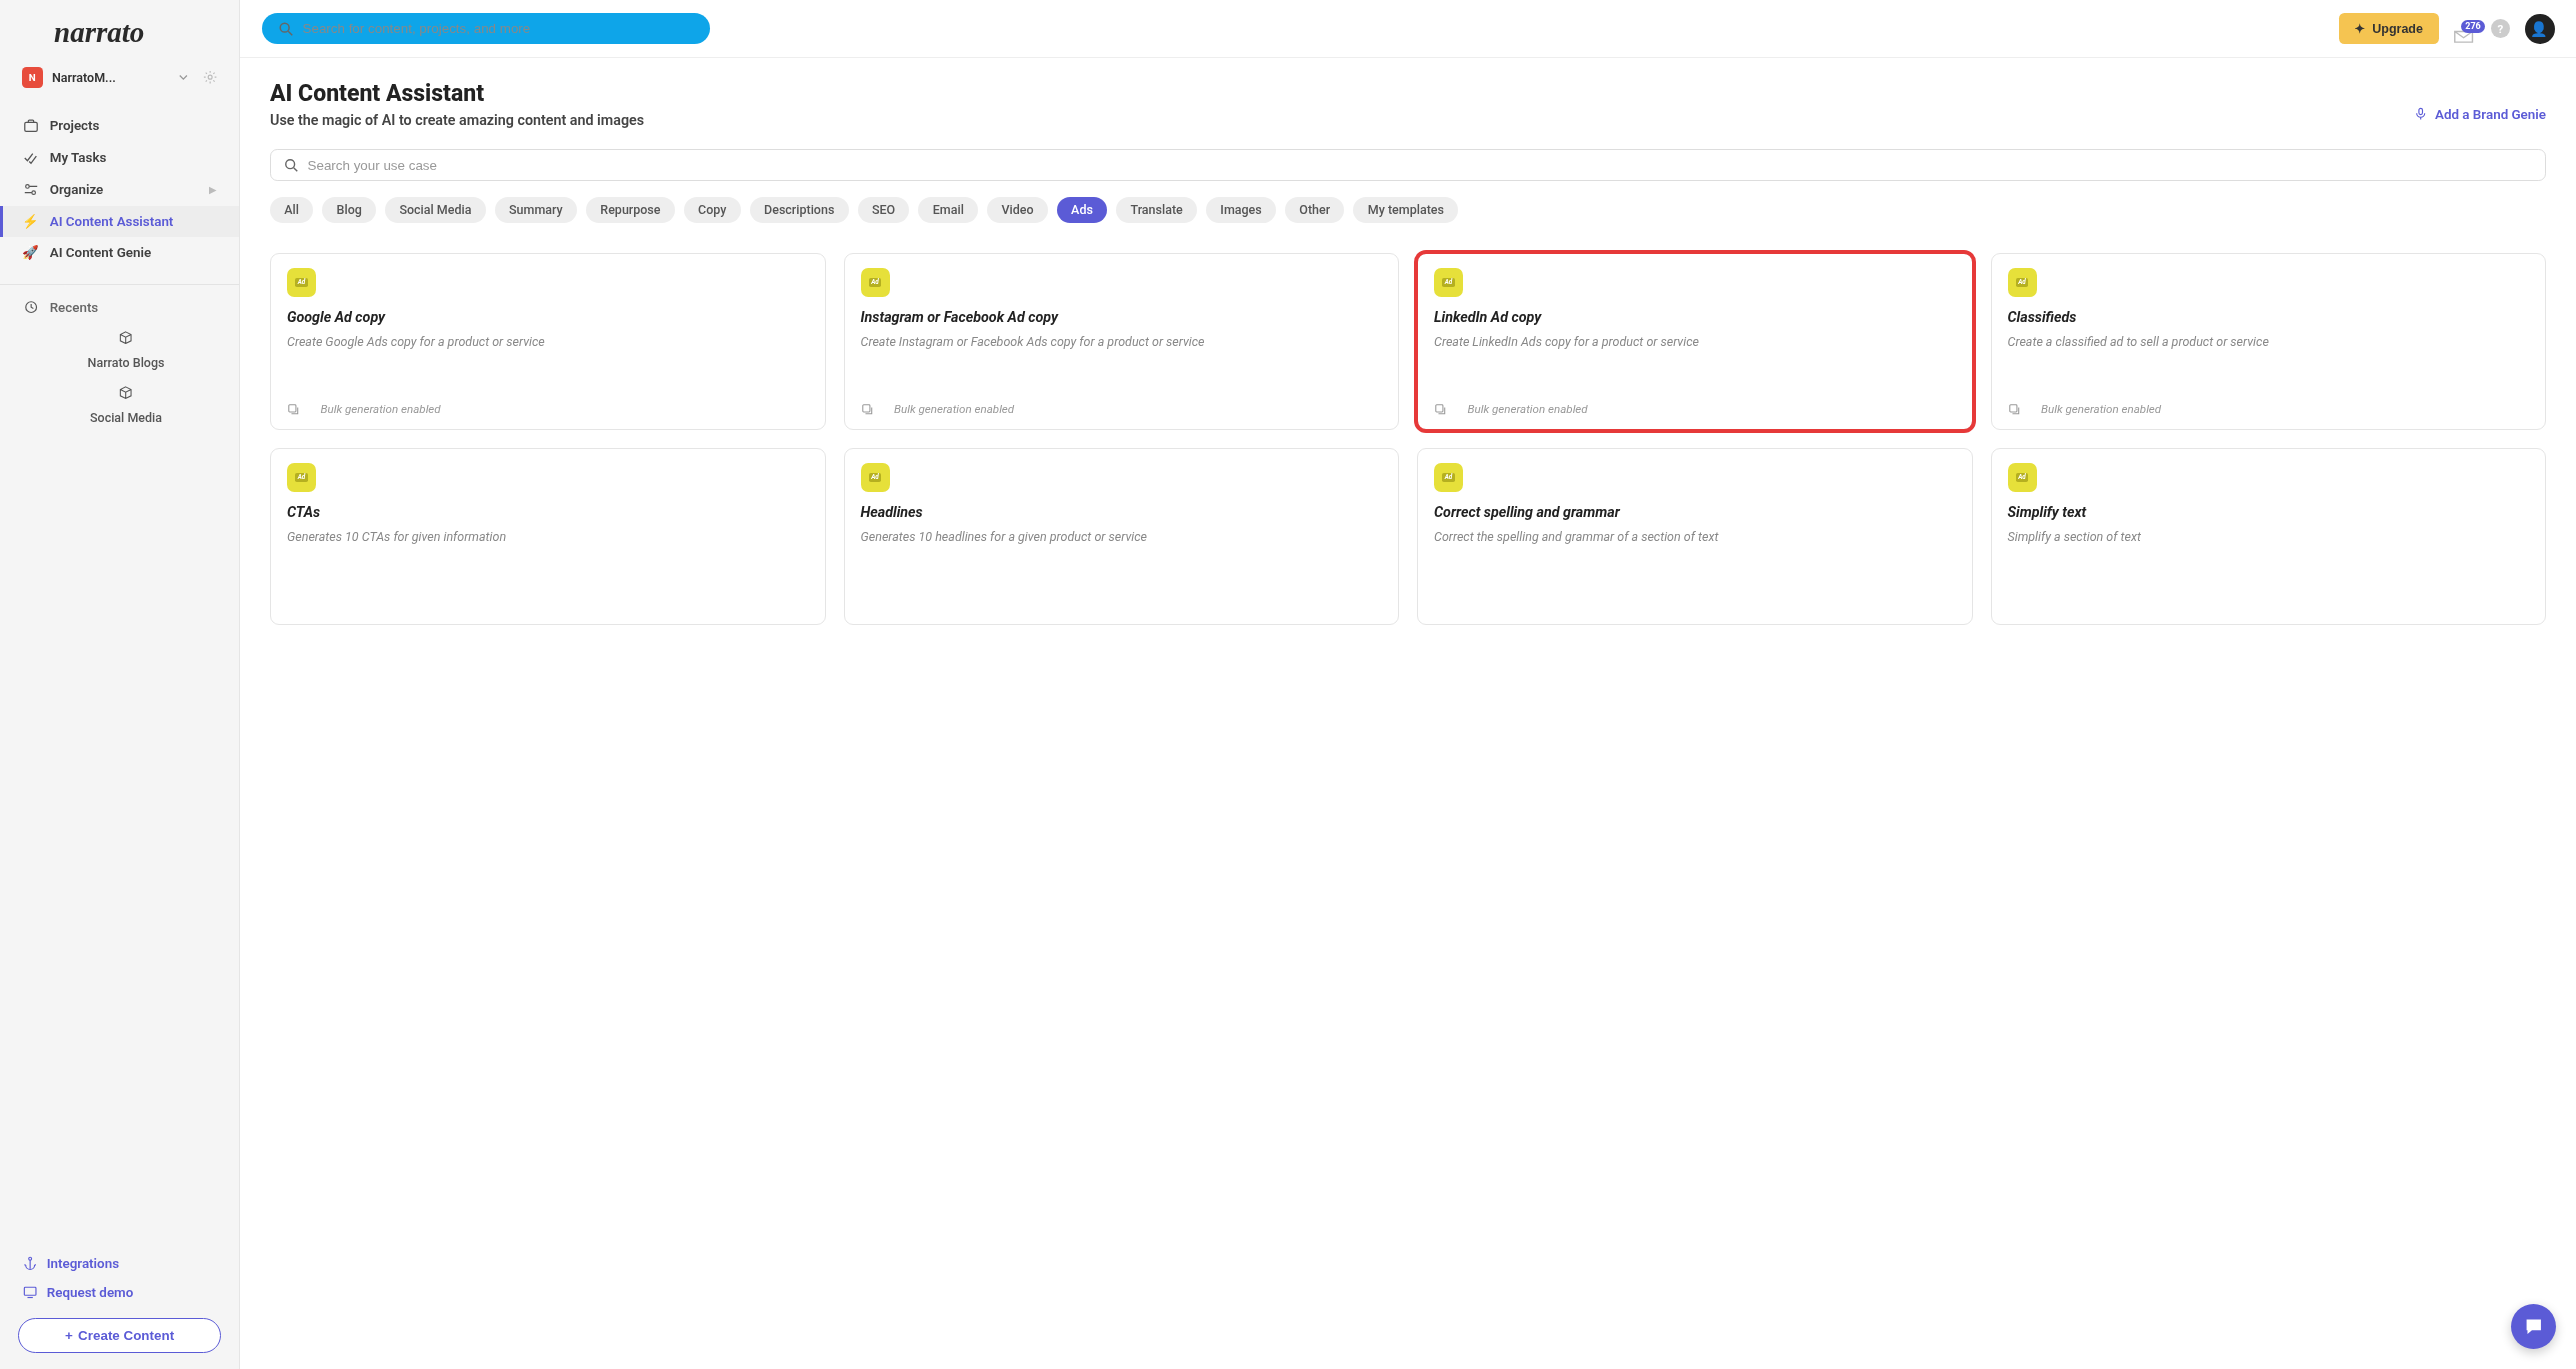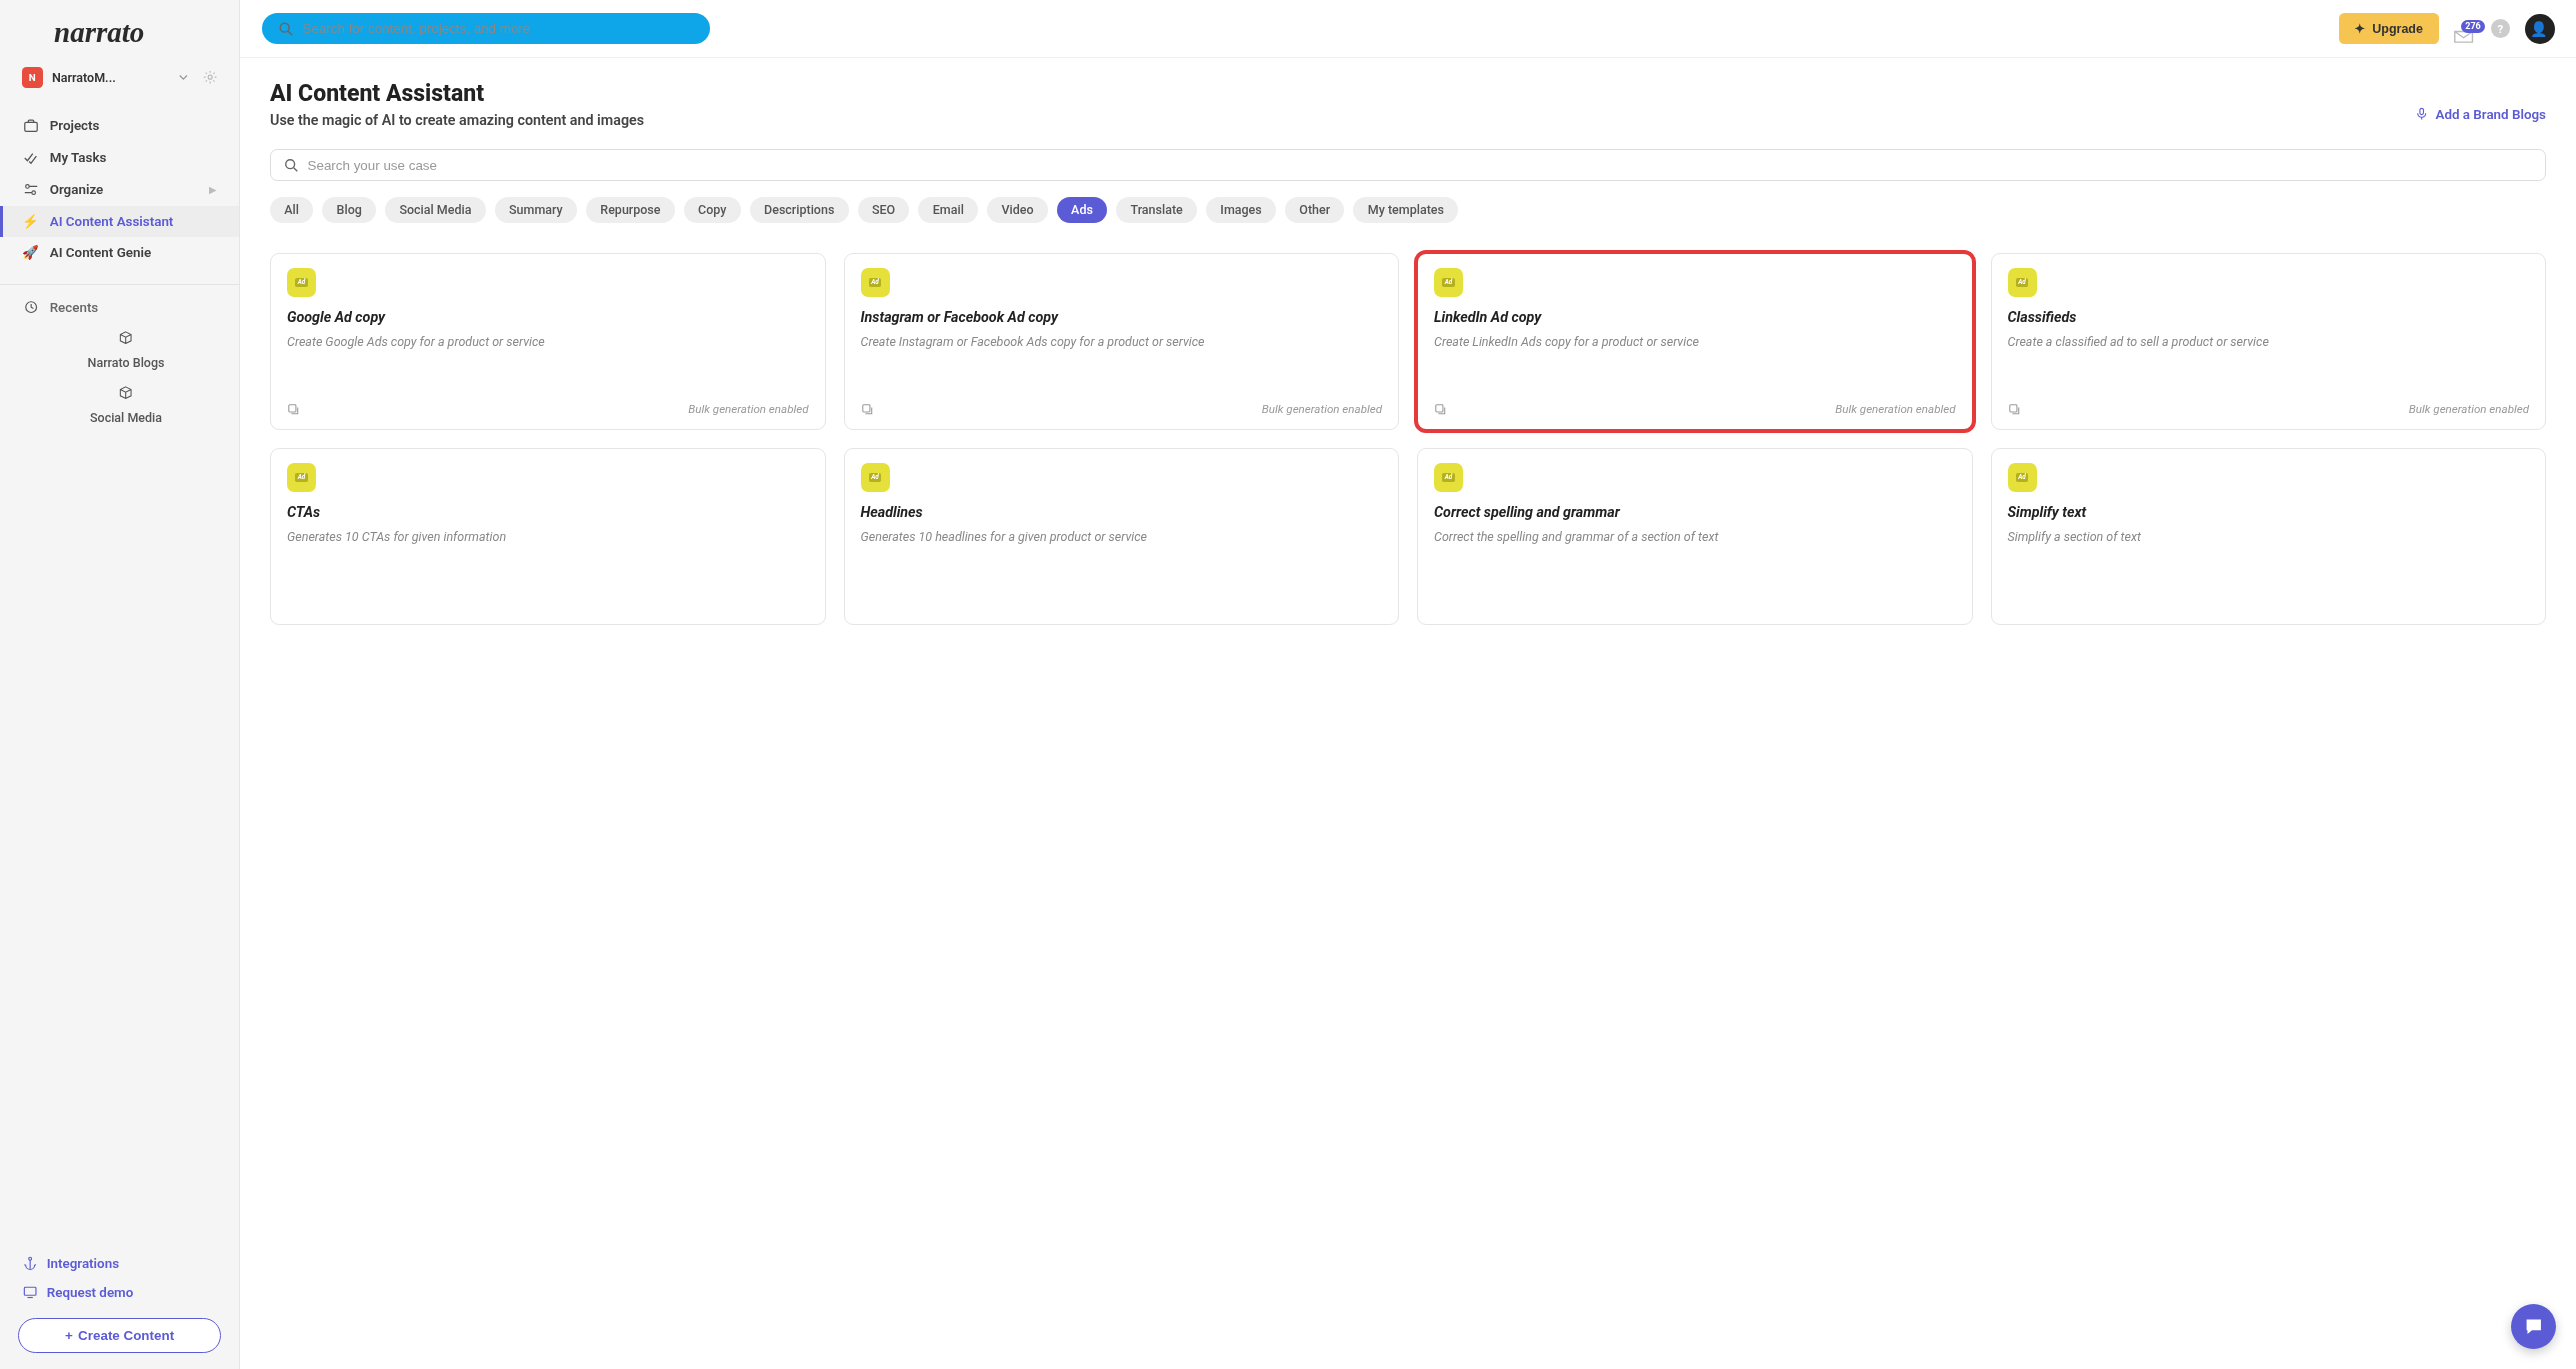--- a/index.html
+++ b/index.html
@@ -56,21 +56,21 @@
 .chip { background: #eee; color: #555; border-radius: 14.3px; padding: 5.4px 14.3px; font-size: 12.5px; font-weight: 500; cursor: pointer; }
 .chip.active { background: #5b5bd6; color: #fff; }
 
 .cards { display: grid; grid-template-columns: repeat(4, 1fr); gap: 18px; }
 .card { border: 0.9px solid #e5e5e5; border-radius: 9px; padding: 14.3px 16px 12.5px; display: flex; flex-direction: column; min-height: 177px; cursor: pointer; position: relative; font-style: italic; }
 .card.highlighted { outline: 4.5px solid #e63939; outline-offset: -1.8px; }
 .card-badge { width: 29px; height: 29px; background: #e6e03a; border-radius: 7.2px; display: flex; align-items: center; justify-content: center; margin-bottom: 12.5px; }
 .card-badge-inner { background: #b5b020; color: #fff; font-size: 6.3px; font-weight: 700; padding: 0.9px 2.7px; border-radius: 1.8px; }
 .card-title { font-size: 14.3px; font-weight: 700; color: #222; margin-bottom: 7.2px; }
 .card-desc { font-size: 12.5px; color: #888; line-height: 1.4; flex: 1; }
-.card-footer { font-size: 11.6px; color: #999; display: flex; align-items: center; gap: 4px; margin-top: 10.7px; justify-content: space-between; }
+.card-footer { font-size: 11.6px; color: #999; display: flex; align-items: center; gap: 21px; margin-top: 10.7px; }
 
 .intercom { position: fixed; bottom: 19.7px; right: 19.7px; width: 45px; height: 45px; border-radius: 50%; background: #5b5bd6; display: flex; align-items: center; justify-content: center; cursor: pointer; box-shadow: 0 3.6px 10.7px rgba(0,0,0,.2); }
 svg { display: block; }
 </style>
 </head>
 <body>
 
 <div class="app">
 
   <aside class="sidebar">
@@ -216,21 +216,21 @@
           <h1 class="page-title">AI Content Assistant</h1>
           <div class="page-sub">Use the magic of AI to create amazing content and images</div>
         </div>
         <div class="brand-voice">
           <span>
               <svg width="13.4" height="13.4" viewBox="0 0 15 15">
                 <rect x="5.5" y="1.5" width="4" height="7" rx="2" stroke="currentColor" fill="none" stroke-width="1.3"></rect>
                 <path d="M3 7a4.5 4.5 0 009 0M7.5 11.5V14" stroke="currentColor" fill="none" stroke-width="1.3"></path>
               </svg>
             </span>
-          <span>Add a Brand Blogs</span>
+          <span>Add a Brand Genie</span>
         </div>
       </div>
 
       <div class="usecase-search">
         <span>
             <svg width="15" height="15" viewBox="0 0 17 17">
               <circle cx="7" cy="7" r="5" stroke="#666" fill="none" stroke-width="1.6"></circle>
               <path d="M11 11L15 15" stroke="#666" stroke-width="1.6"></path>
             </svg>
           </span>

